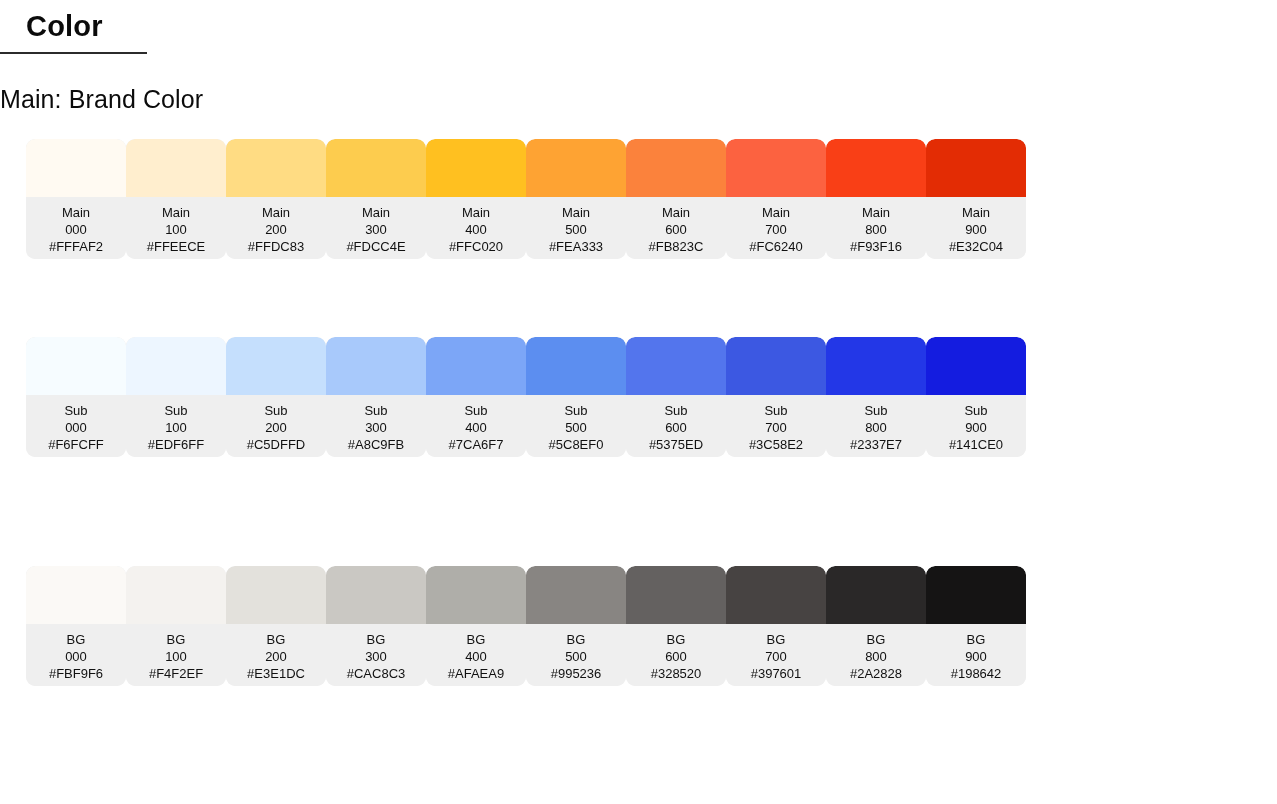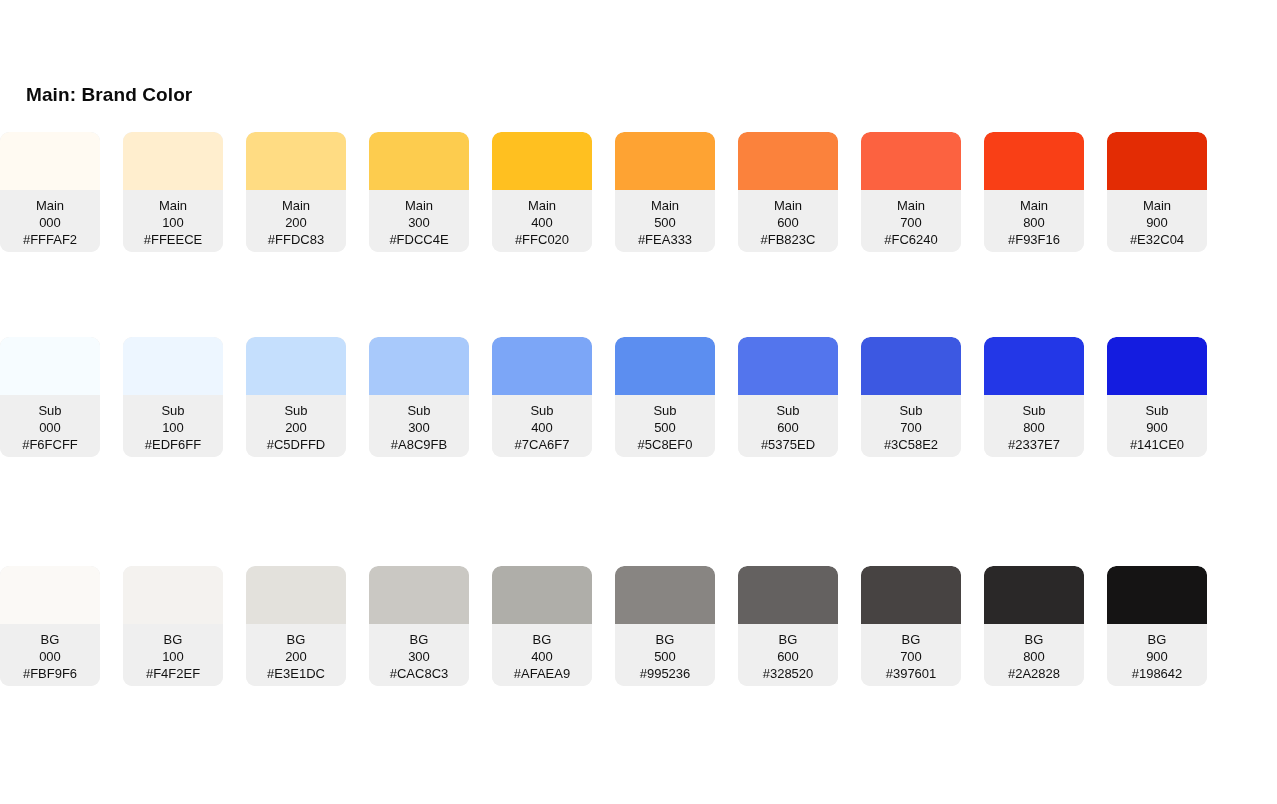--- a/index.html
+++ b/index.html
@@ -45,33 +45,32 @@
   .section {
     position: absolute;
     left: 0;
     width: 1277px;
   }
   .section-main { top: 84px; }
   .section-sub  { top: 312px; }
   .section-bg   { top: 541px; }
 
   .section-heading {
-    padding-left: 26px;
-    font-size: 19px;
-    font-weight: bold;
+    font-size: 25px;
+    font-weight: normal;
     color: #0b0b0b;
     letter-spacing: 0.1px;
     line-height: 1.2;
   }
 
   .swatch-row {
     display: flex;
     flex-direction: row;
+    padding-left: 26px;
     margin-top: 25px;
-    gap: 23px;
   }
 
   
   .swatch {
     width: 100px;
     border-radius: 9px;
     overflow: hidden;
     box-sizing: border-box;
     flex: 0 0 auto;
     background: #efefef;
@@ -102,20 +101,23 @@
   }
   .swatch-name { font-weight: normal; }
   .swatch-step { font-weight: normal; }
   .swatch-hex  { font-weight: normal; font-size: 13px; }
 </style>
 </head>
 <body>
 
 <div class="page">
 
+  <div class="page-title-wrap">
+    <div class="page-title">Color</div>
+  </div>
 
   <div class="section section-main">
     <div class="section-heading">Main: Brand Color</div>
     <div class="swatch-row">
         <div class="swatch">
           <div class="swatch-color" style="background: rgb(255, 250, 242);"></div>
           <div class="swatch-label" style="background: rgb(239, 239, 239); color: rgb(17, 17, 17);">
             <span class="swatch-name">Main</span>
             <span class="swatch-step">000</span>
             <span class="swatch-hex">#FFFAF2</span>

